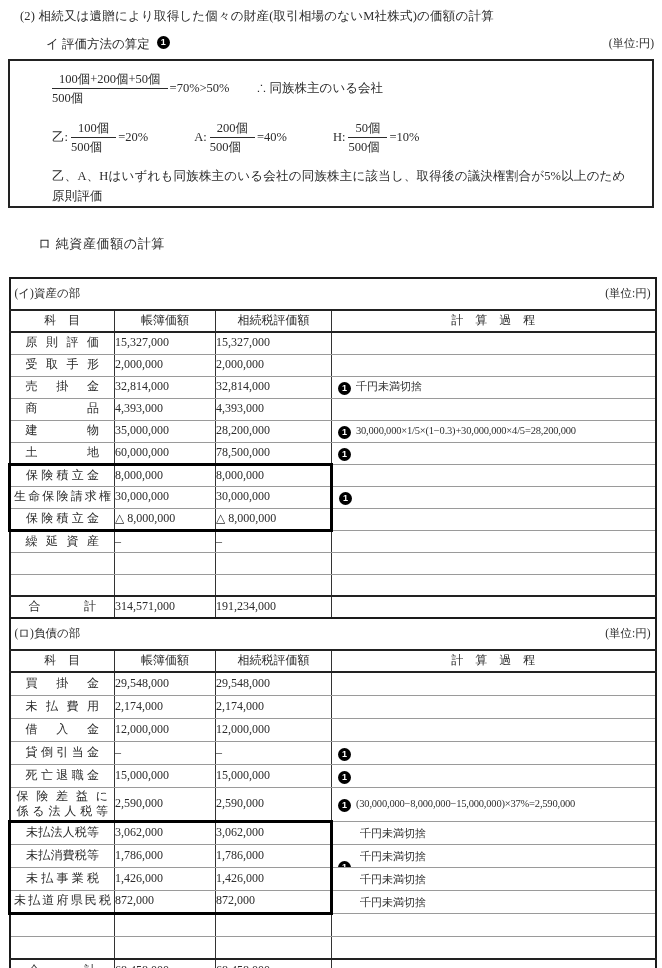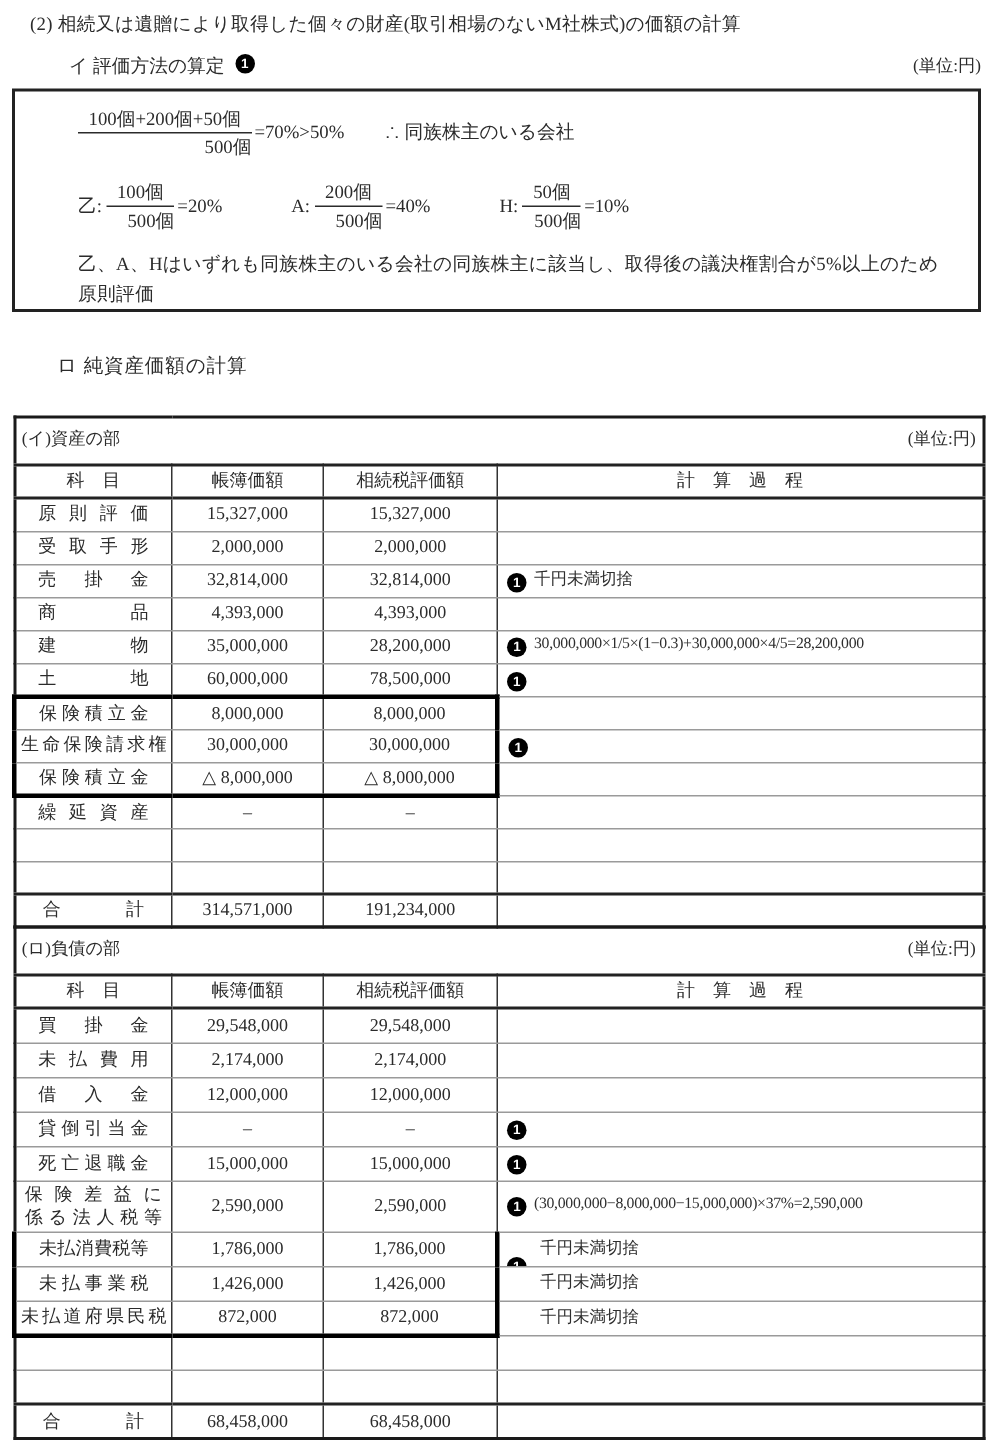--- a/index.html
+++ b/index.html
@@ -11,21 +11,21 @@
   .method-line{display:flex;margin:11px 8px 0 46px;font-size:12.5px}
   .method-line .spacer{flex:1}
 
   .marker{display:inline-flex;align-items:center;justify-content:center;width:13px;height:13px;border-radius:50%;
           background:#000;color:#fff;font-size:9px;font-weight:bold;line-height:1;
           font-family:"Liberation Sans","DejaVu Sans",sans-serif;flex:none;vertical-align:-2px}
   .method-line .marker{margin-left:7px}
 
   .calc-box{margin:6px 8px 0;height:149px;border:2px solid #222;padding:10px 10px 0 42px;font-size:12.5px}
   .frac-line{display:flex;align-items:center}
-  .frac{display:inline-block;text-align:right;margin-right:2px}
+  .frac{display:inline-block;text-align:left;margin-right:2px}
   .frac .num{display:block;padding:0 7px 1px;border-bottom:1px solid #2b2b2b;line-height:16px}
   .frac .den{display:block;line-height:16px;padding-top:1px}
   .sh-line{margin-top:14px}
   .sh-item{display:flex;align-items:center;margin-right:46px}
   .sh-label{margin-right:3px}
   .concl{margin-left:27px}
   .box-note{margin-top:11px;line-height:20px;white-space:pre-line;letter-spacing:.2px}
 
   .section-b{margin:27px 0 0 38px;font-size:13px;letter-spacing:.6px}
 
@@ -41,21 +41,21 @@
   .r-data td{border-left:1px solid #333;border-right:1px solid #333;border-top:1px solid #9a9a9a;border-bottom:1px solid #9a9a9a}
   table.assets .r-data td{height:22px}
   table.liab .r-data td{height:23px}
   table.liab tr.r-tall td{height:34px}
   tr.r-empty td{height:26px}
   tr.r-total td{height:24px;border-top:2px solid #222}
   td.account{font-size:12px;text-align:justify;text-align-last:justify;padding:0 15px}
   td.account.tight{padding:0 3px}
   td.account.two-line{padding:0 6px;white-space:pre-line;line-height:15px}
   td.account.total-acc{padding:0 18px}
-  td.val{font-size:12px;text-align:center;padding-right:0}
+  td.val{font-size:12px;text-align:left;padding-right:0}
   td.calc{font-size:11px;padding-left:6px;color:#2e2e2e;position:relative}
   td.calc.small{font-size:10.5px;letter-spacing:-.2px}
   td.calc .marker{margin-right:5px}
   td.calc.indent{padding-left:27px}
   td.calc .calc-text{vertical-align:middle}
   .group-marker{position:absolute;left:5px;bottom:-7px;z-index:3}
   .grp-left{border-left:3px solid #000 !important}
   .grp-right{border-right:3px solid #000 !important}
   .grp-top{border-top:3px solid #000 !important}
   .grp-bottom{border-bottom:3px solid #000 !important}
@@ -275,20 +275,26 @@
             <td class="calc"><span class="marker">1</span></td>
           </tr>
           <tr class="r-data r-tall">
             <td class="account two-line">保険差益に
 係る法人税等</td>
             <td class="val">2,590,000</td>
             <td class="val">2,590,000</td>
             <td class="calc small"><span class="marker">1</span><span class="calc-text">(30,000,000−8,000,000−15,000,000)×37%=2,590,000</span></td>
           </tr>
           <tr class="r-data">
+            <td class="account grp-left grp-top">未払法人税等</td>
+            <td class="val grp-top">3,062,000</td>
+            <td class="val grp-right grp-top">3,062,000</td>
+            <td class="calc indent"><span class="calc-text">千円未満切捨</span></td>
+          </tr>
+          <tr class="r-data">
             <td class="account grp-left">未払消費税等</td>
             <td class="val">1,786,000</td>
             <td class="val grp-right">1,786,000</td>
             <td class="calc indent"><span class="calc-text">千円未満切捨</span><span class="marker group-marker">1</span></td>
           </tr>
           <tr class="r-data">
             <td class="account grp-left">未払事業税</td>
             <td class="val">1,426,000</td>
             <td class="val grp-right">1,426,000</td>
             <td class="calc indent"><span class="calc-text">千円未満切捨</span></td>

